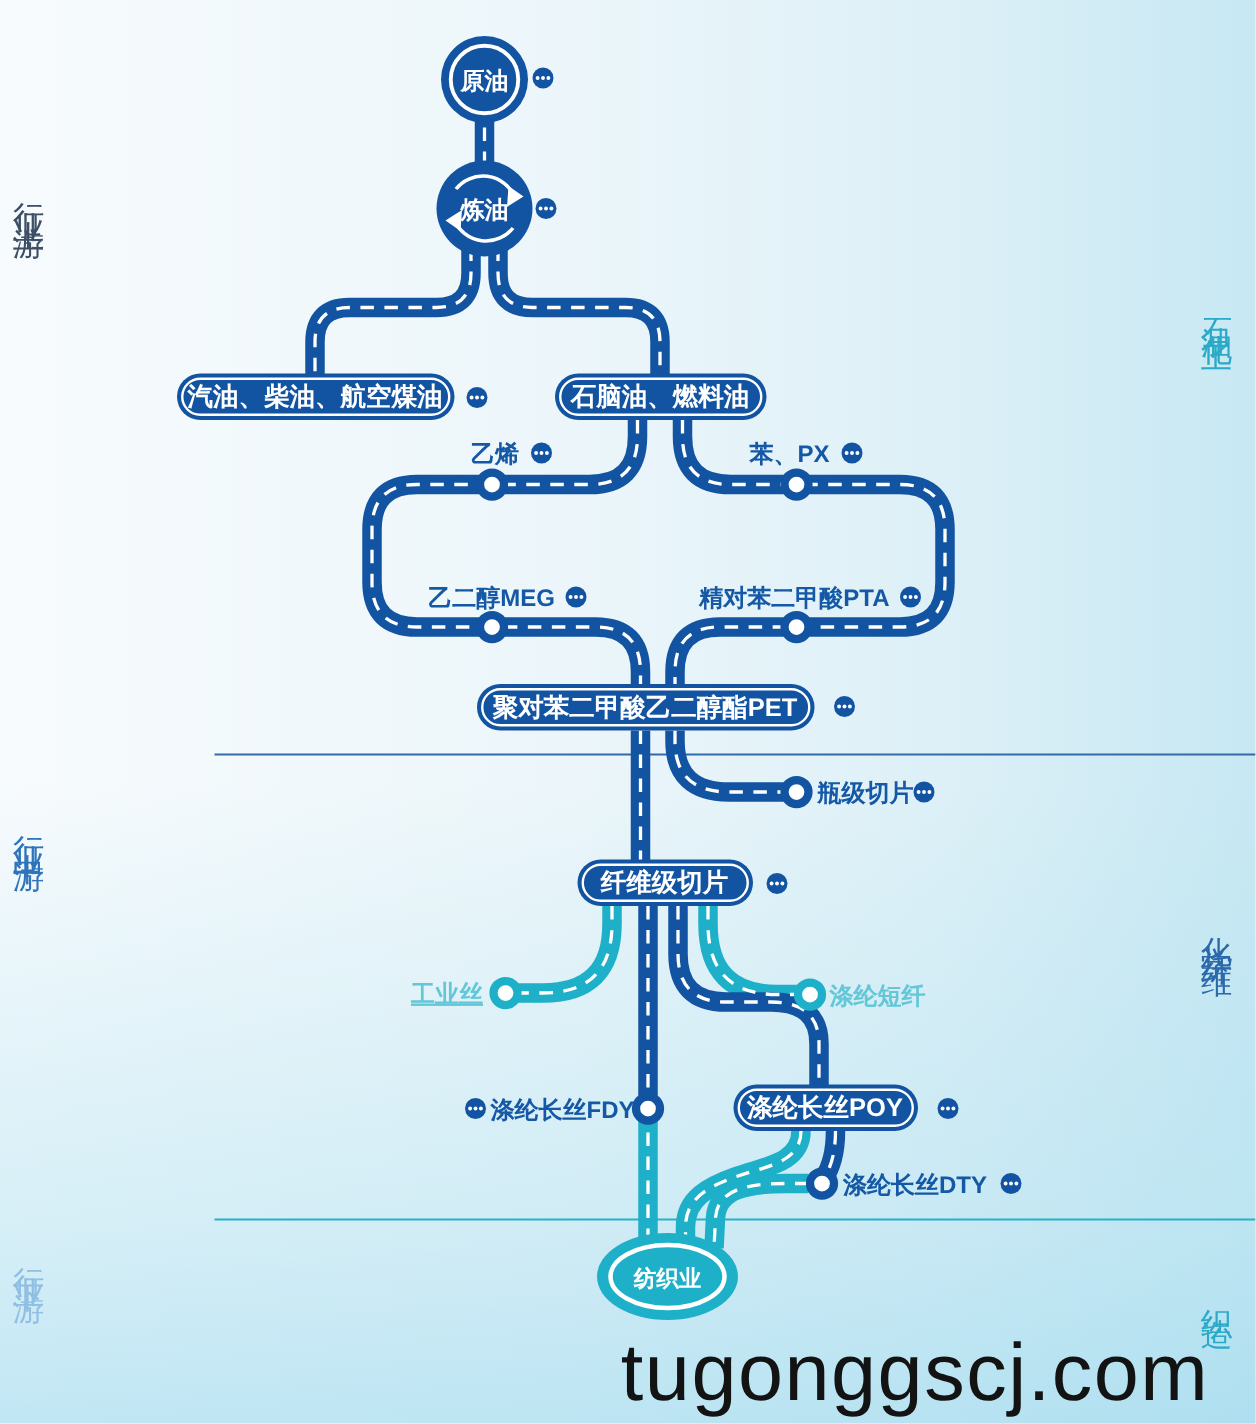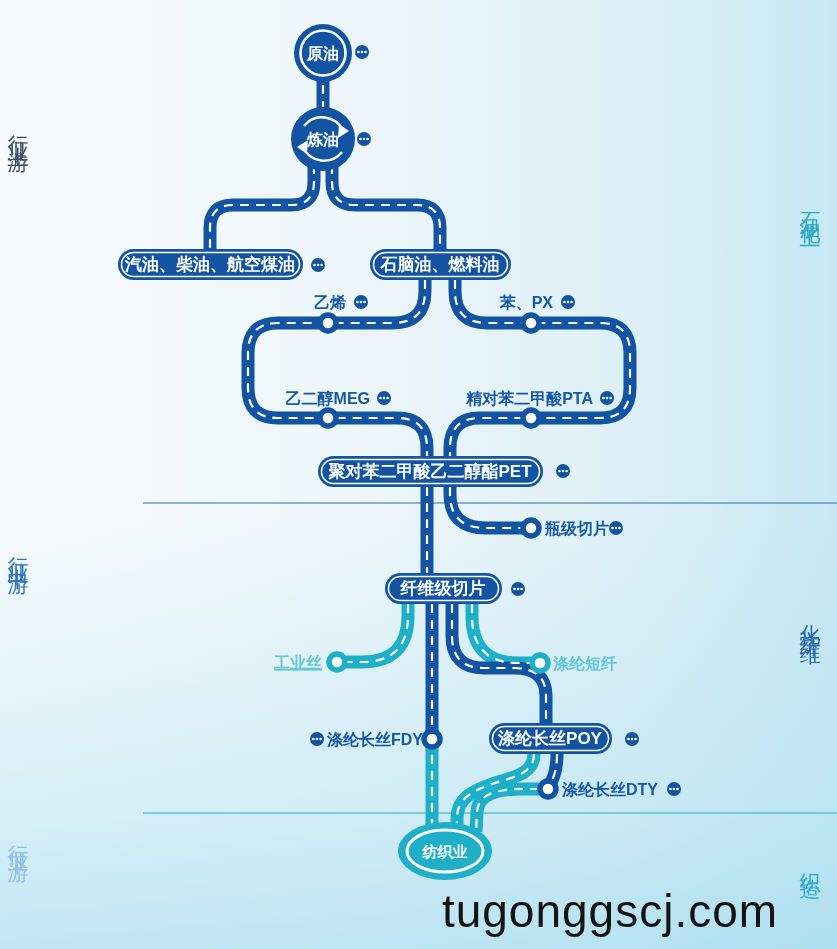--- a/index.html
+++ b/index.html
@@ -30,21 +30,21 @@
     font-size:21px;letter-spacing:6px;font-weight:normal;line-height:1;
   }
   .v-upstream{left:8px;top:118px;color:#3d4f66;}
   .v-midstream{left:8px;top:540px;color:#2e74ba;}
   .v-downstream{left:8px;top:828px;color:#90bfe4;}
   .v-petrochem{left:800px;top:195px;color:#2aa9c8;}
   .v-chemfiber{left:800px;top:608px;color:#2b69ab;}
   .v-weaving{left:800px;top:856px;color:#2aa9c8;}
   .watermark{
     position:absolute;left:410px;top:884px;width:400px;text-align:center;
-    font-size:46px;color:#131313;letter-spacing:1px;
+    font-size:54px;color:#131313;letter-spacing:1px;
   }
 </style>
 </head>
 <body>
 
 <div class="stage">
 
 <svg width="837" height="949" viewBox="0 0 837 949">
 
   <line x1="143" y1="503" x2="837" y2="503" stroke="#336aa8" stroke-width="1.2"></line>

